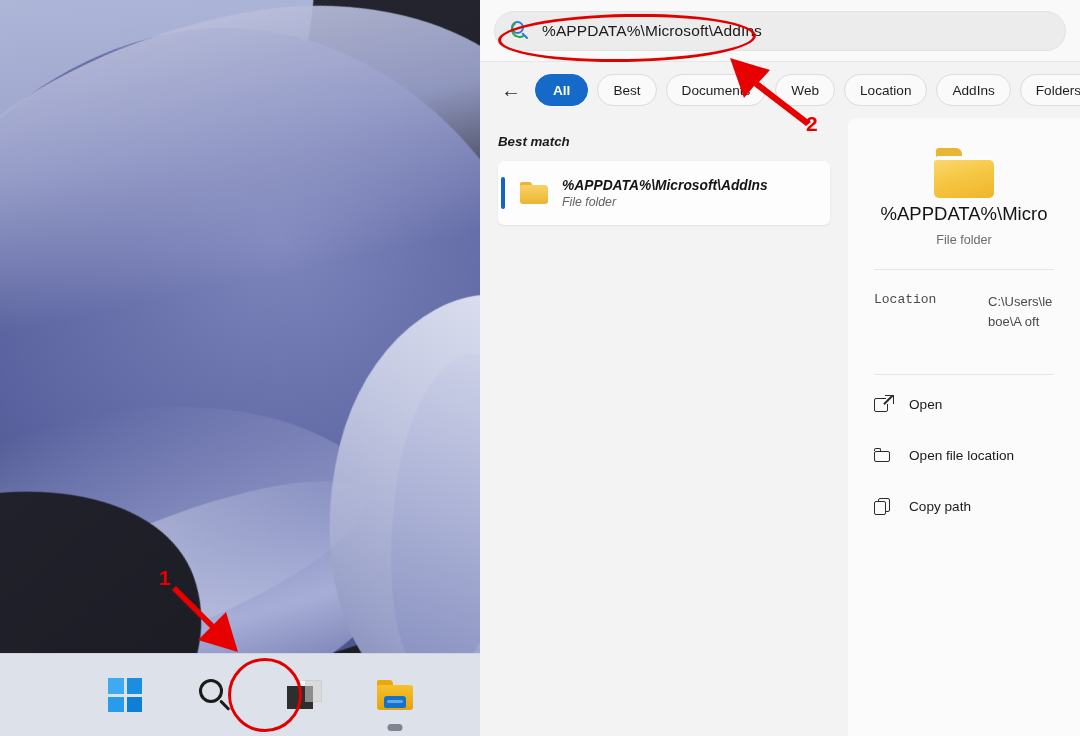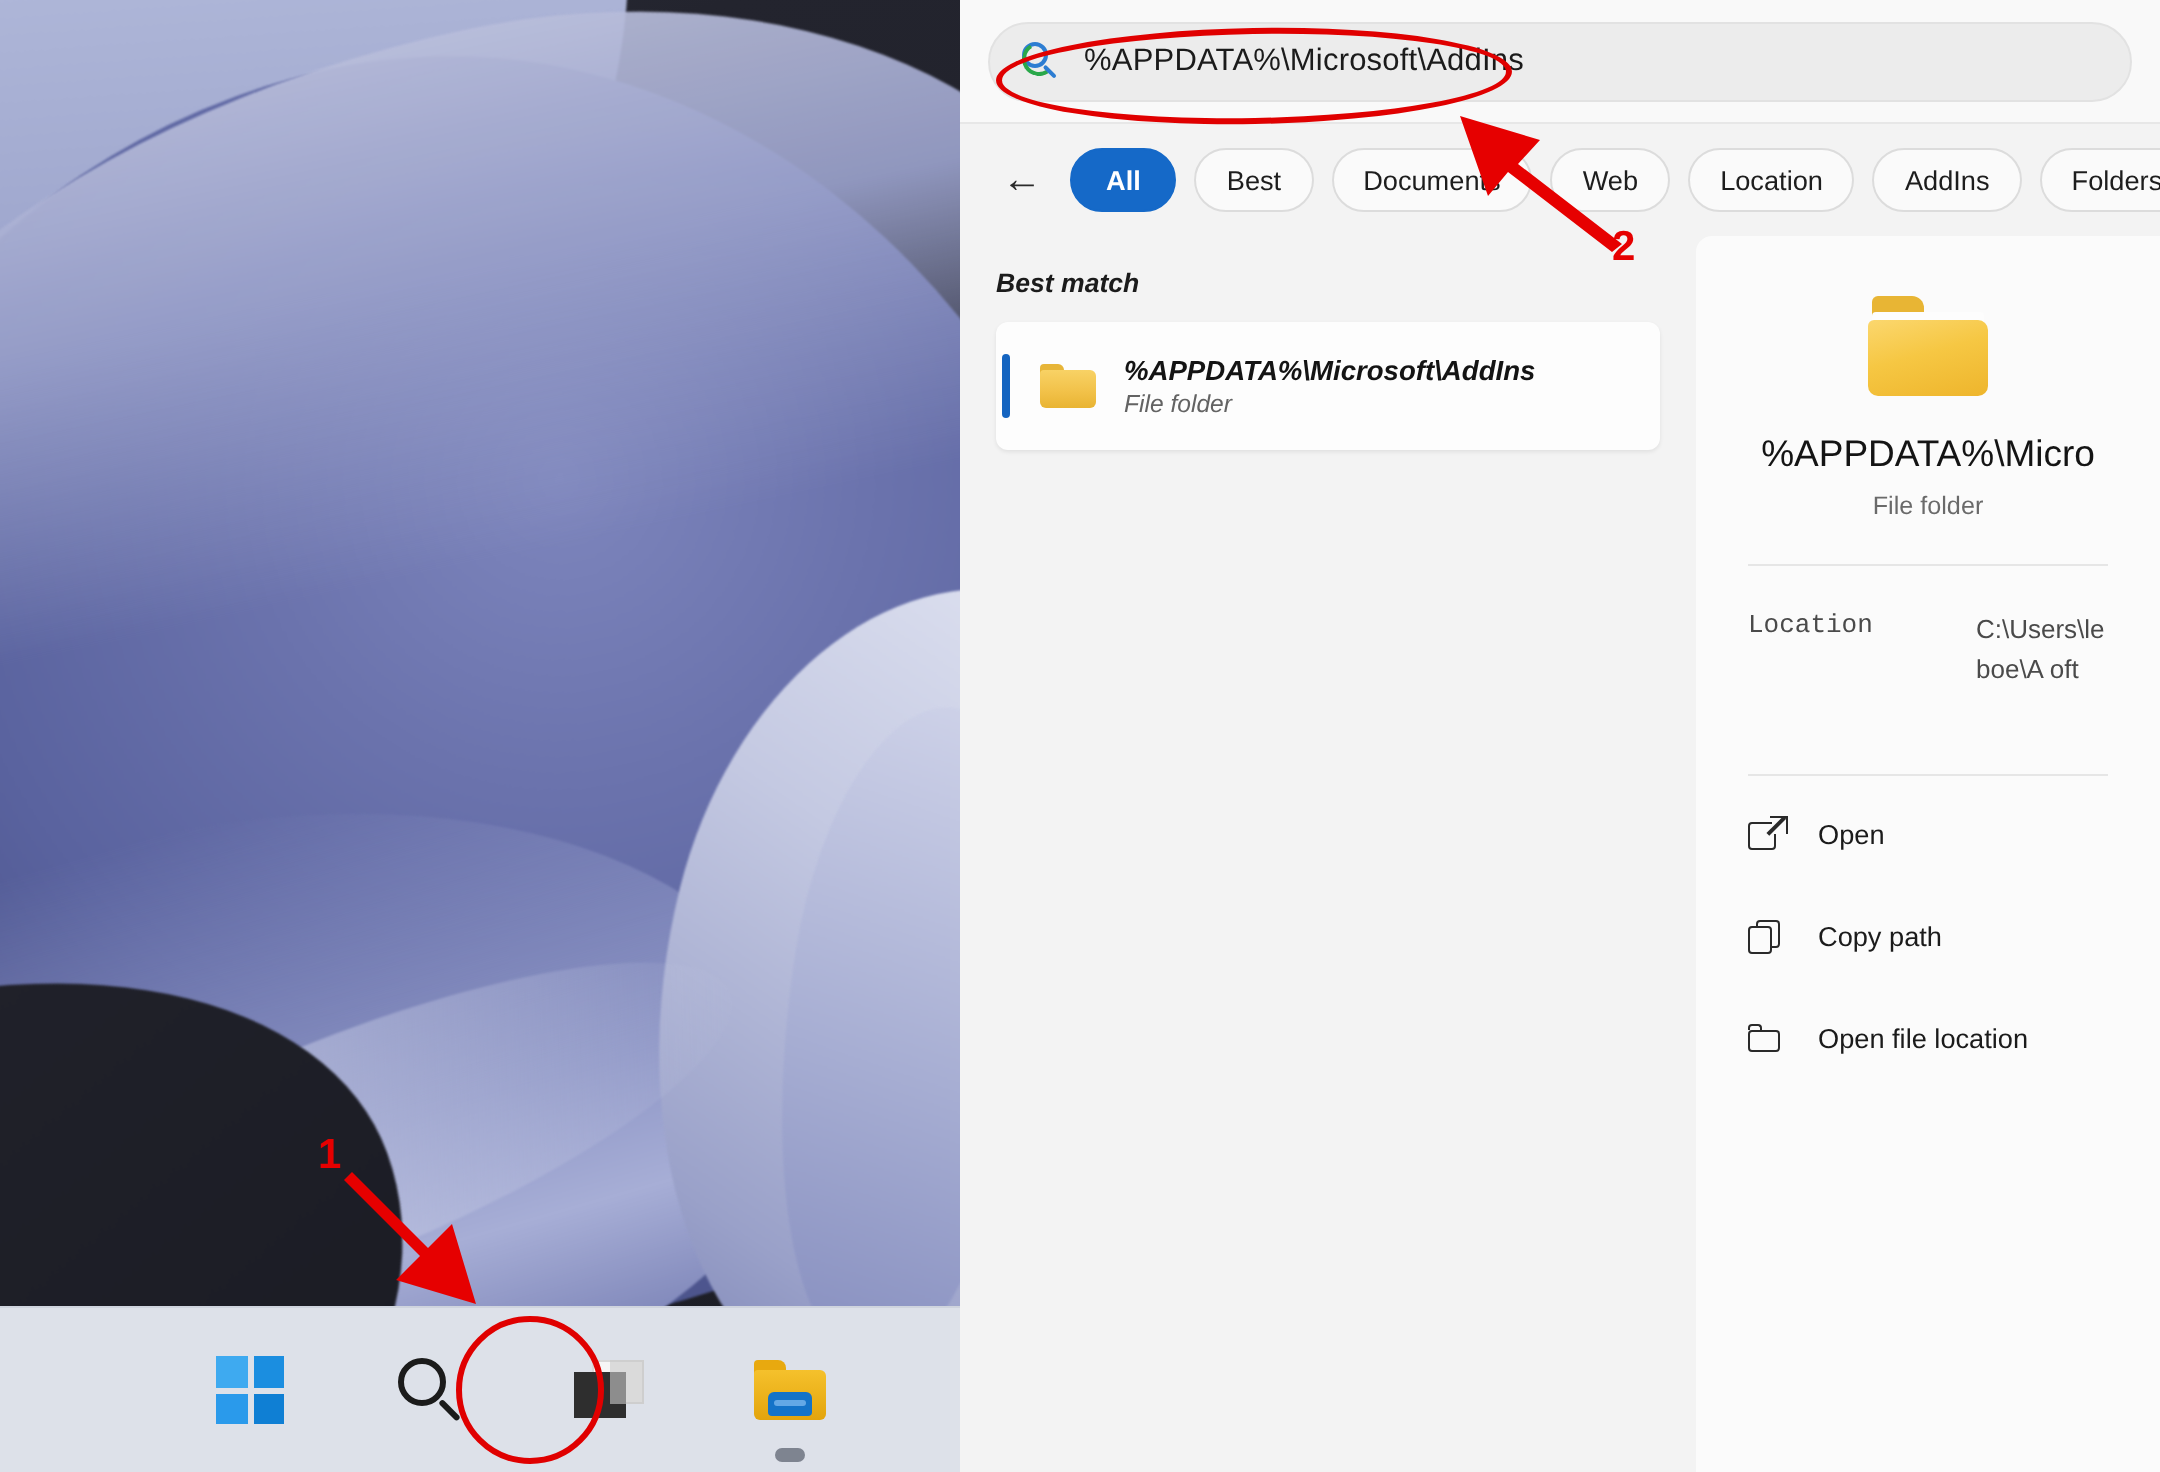--- a/index.html
+++ b/index.html
@@ -208,21 +208,21 @@
   }
   .d-icon-wrap { display: flex; justify-content: center; margin-top: 4px; }
   .folder-lg { position: relative; width: 60px; height: 50px; }
   .folder-lg .tb { position: absolute; left: 2px; top: 0; width: 26px; height: 10px;
     background: #e8b534; border-radius: 3px 6px 0 0; }
   .folder-lg .lip { position: absolute; left: 2px; top: 8px; width: 56px; height: 7px;
     background: #fdfdfd; border-radius: 2px; }
   .folder-lg .bd { position: absolute; left: 0; top: 12px; width: 60px; height: 38px;
     background: linear-gradient(165deg,#fbd76e 0%, #f6c743 45%, #eeb52c 100%);
     border-radius: 3px 5px 5px 5px; }
-  .d-title { margin-top: 18px; text-align: center; font-size: 18.5px; color: #141414;
+  .d-title { margin-top: 5px; text-align: center; font-size: 18.5px; color: #141414;
     white-space: nowrap; }
   .d-sub { margin-top: 8px; text-align: center; font-size: 12.6px; color: #6a6a6a; }
   .divider { height: 1px; background: #e6e6e6; margin: 22px 0 0 0; }
   .meta-row { display: flex; padding: 22px 0 20px 0; gap: 22px; }
   .meta-key { width: 92px; flex: 0 0 92px; font-size: 13px; color: #4a4a4a; font-family: Liberation Mono, monospace; }
   .meta-val { font-size: 13px; color: #4a4a4a; line-height: 1.55; word-break: break-all; }
   .actions { padding-top: 20px; display: flex; flex-direction: column; gap: 32px; }
   .action { display: flex; align-items: center; gap: 16px; }
   .act-label { font-size: 13.6px; color: #1b1b1b; }
   .ico { width: 19px; height: 19px; flex: 0 0 19px; position: relative; }
@@ -364,33 +364,33 @@
         <div class="actions">
           <div class="action">
             <span class="ico ico-open">
               <span class="box"></span>
                 <span class="mask"></span>
                 <span class="arr"></span>
             </span>
             <span class="act-label">Open</span>
           </div>
           <div class="action">
+            <span class="ico ico-folder">
+              <span class="tb"></span>
+                <span class="bd"></span>
+            </span>
+            <span class="act-label">Open file location</span>
+          </div>
+          <div class="action">
             <span class="ico ico-copy">
               <span class="b1"></span>
                 <span class="b2"></span>
             </span>
             <span class="act-label">Copy path</span>
           </div>
-          <div class="action">
-            <span class="ico ico-folder">
-              <span class="tb"></span>
-                <span class="bd"></span>
-            </span>
-            <span class="act-label">Open file location</span>
-          </div>
         </div>
       </div>
 
     </div>
   </div>
 
   <div class="ellipse" id="ell-search"></div>
   <div class="ellipse" id="ell-taskicon"></div>
 
   <svg class="anno" style="left:0;top:0;width:1080px;height:736px;">

